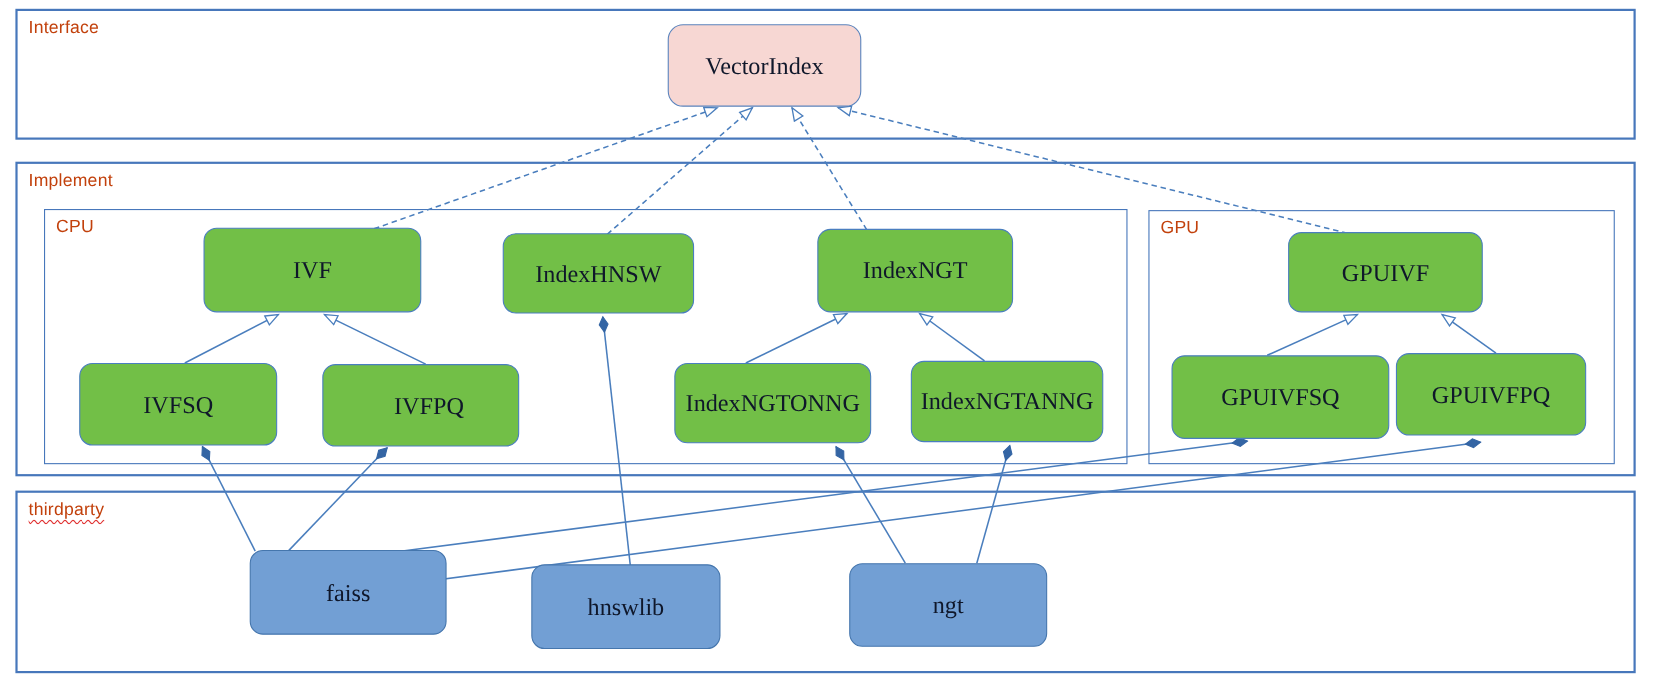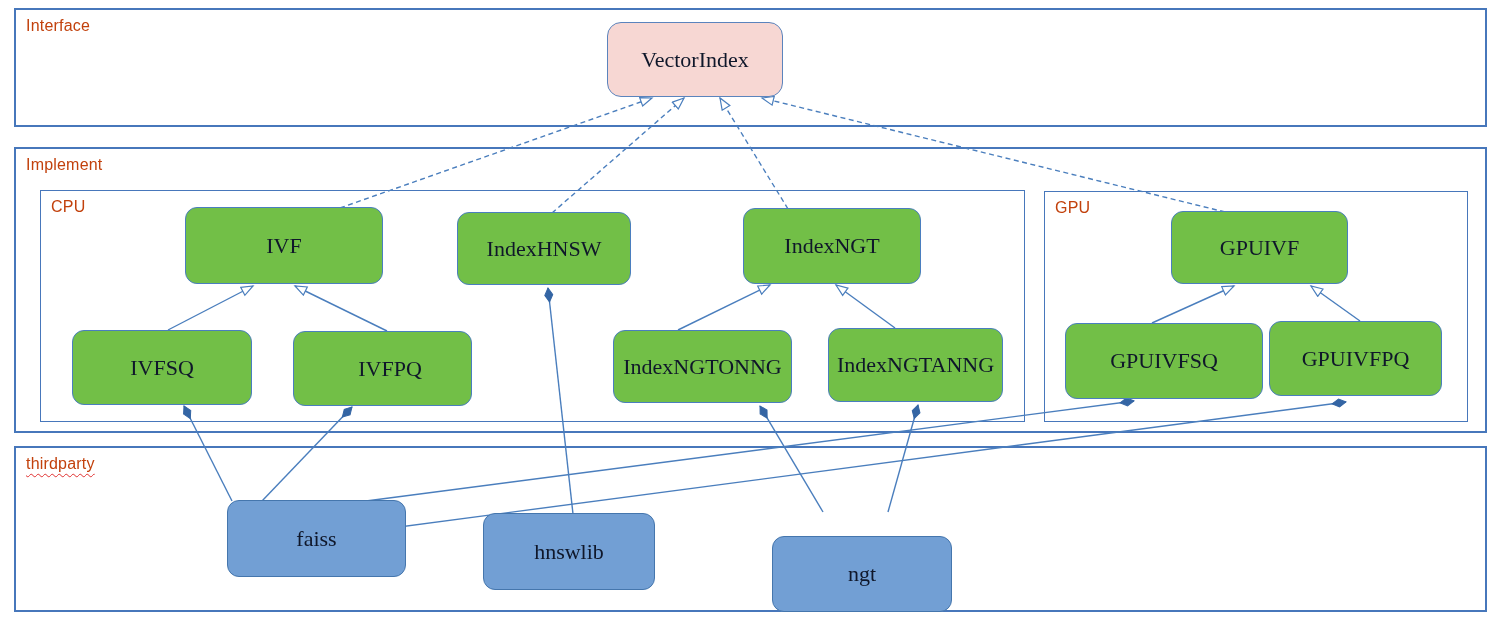--- a/index.html
+++ b/index.html
@@ -42,21 +42,21 @@
   #n-indexngt    {left:703px; top:208px; width:178px; height:76px;margin-left:40px;}
   #n-ivfsq       {left:72px;  top:330px; width:180px; height:75px;text-align:center;}
   #n-ivfpq       {left:293px; top:331px; width:179px; height:75px;padding-left:15px;}
   #n-indexngtonng{left:613px; top:330px; width:179px; height:73px;}
   #n-indexngtanng{left:828px; top:328px; width:175px; height:74px;}
   #n-gpuivf      {left:1171px;top:211px; width:177px; height:73px;}
   #n-gpuivfsq    {left:1065px;top:323px; width:198px; height:76px;}
   #n-gpuivfpq    {left:1269px;top:321px; width:173px; height:75px;}
   #n-faiss       {left:189px; top:500px; width:179px; height:77px;margin-left:38px;}
   #n-hnswlib     {left:483px; top:513px; width:172px; height:77px;}
-  #n-ngt         {left:772px; top:512px; width:180px; height:76px;margin-top:24px;}
+  #n-ngt         {left:772px; top:512px; width:180px; height:76px;}
 </style>
 </head>
 <body>
 
 <div class="page">
 
   <div class="container" id="c-interface">
     <span class="clabel">Interface</span>
   </div>
   <div class="container" id="c-implement">

